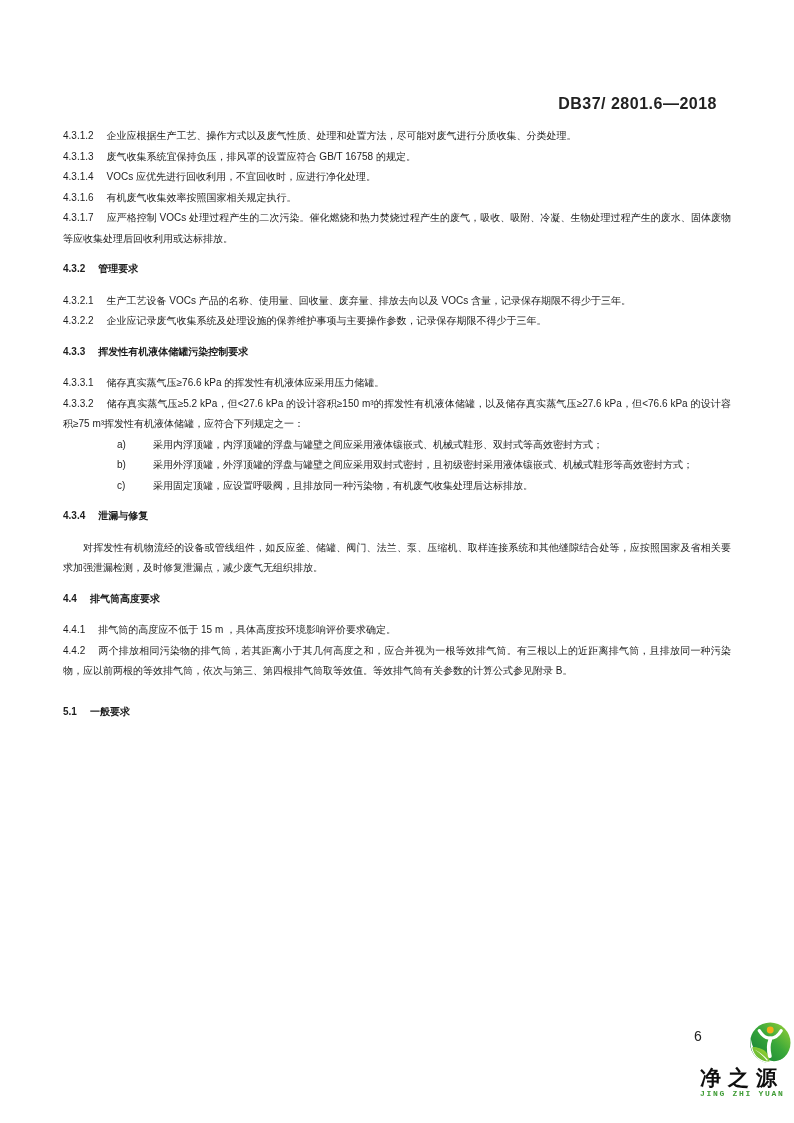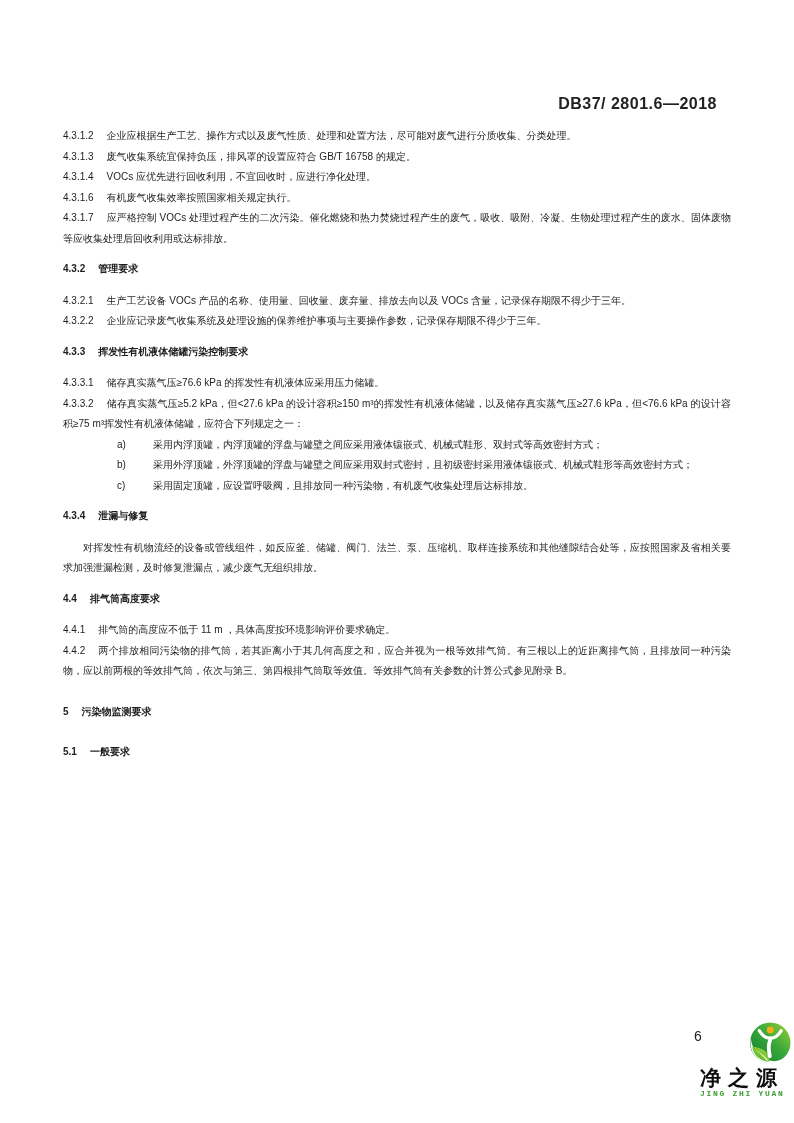--- a/index.html
+++ b/index.html
@@ -110,23 +110,22 @@
     <div class="blk clause"><span class="num">4.3.2.2</span><span class="txt">企业应记录废气收集系统及处理设施的保养维护事项与主要操作参数，记录保存期限不得少于三年。</span></div>
     <div class="blk heading lvl2"><span class="num">4.3.3</span><span class="txt">挥发性有机液体储罐污染控制要求</span></div>
     <div class="blk clause"><span class="num">4.3.3.1</span><span class="txt">储存真实蒸气压≥76.6 kPa 的挥发性有机液体应采用压力储罐。</span></div>
     <div class="blk clause"><span class="num">4.3.3.2</span><span class="txt">储存真实蒸气压≥5.2 kPa，但&lt;27.6 kPa 的设计容积≥150 m³的挥发性有机液体储罐，以及储存真实蒸气压≥27.6 kPa，但&lt;76.6 kPa 的设计容积≥75 m³挥发性有机液体储罐，应符合下列规定之一：</span></div>
     <div class="blk list-item"><span class="marker">a)</span><span class="txt">采用内浮顶罐，内浮顶罐的浮盘与罐壁之间应采用液体镶嵌式、机械式鞋形、双封式等高效密封方式；</span></div>
     <div class="blk list-item"><span class="marker">b)</span><span class="txt">采用外浮顶罐，外浮顶罐的浮盘与罐壁之间应采用双封式密封，且初级密封采用液体镶嵌式、机械式鞋形等高效密封方式；</span></div>
     <div class="blk list-item"><span class="marker">c)</span><span class="txt">采用固定顶罐，应设置呼吸阀，且排放同一种污染物，有机废气收集处理后达标排放。</span></div>
     <div class="blk heading lvl2"><span class="num">4.3.4</span><span class="txt">泄漏与修复</span></div>
     <div class="blk indent-para"><span class="txt">对挥发性有机物流经的设备或管线组件，如反应釜、储罐、阀门、法兰、泵、压缩机、取样连接系统和其他缝隙结合处等，应按照国家及省相关要求加强泄漏检测，及时修复泄漏点，减少废气无组织排放。</span></div>
     <div class="blk heading lvl2"><span class="num">4.4</span><span class="txt">排气筒高度要求</span></div>
-    <div class="blk clause"><span class="num">4.4.1</span><span class="txt">排气筒的高度应不低于 11 m ，具体高度按环境影响评价要求确定。</span></div>
+    <div class="blk clause"><span class="num">4.4.1</span><span class="txt">排气筒的高度应不低于 15 m ，具体高度按环境影响评价要求确定。</span></div>
     <div class="blk clause"><span class="num">4.4.2</span><span class="txt">两个排放相同污染物的排气筒，若其距离小于其几何高度之和，应合并视为一根等效排气筒。有三根以上的近距离排气筒，且排放同一种污染物，应以前两根的等效排气筒，依次与第三、第四根排气筒取等效值。等效排气筒有关参数的计算公式参见附录 B。</span></div>
-    <div class="blk heading lvl1"><span class="num">5</span><span class="txt">污染物监测要求</span></div>
     <div class="blk heading lvl1"><span class="num">5.1</span><span class="txt">一般要求</span></div>
   </div>
 
 <div class="page-number">6</div>
 
 <div class="brand-logo">
   <svg viewBox="0 0 60 60" aria-hidden="true">
     <defs>
       <linearGradient id="gA" x1="0%" y1="100%" x2="100%" y2="0%">
         <stop offset="0%" stop-color="#0c7a35"></stop>

